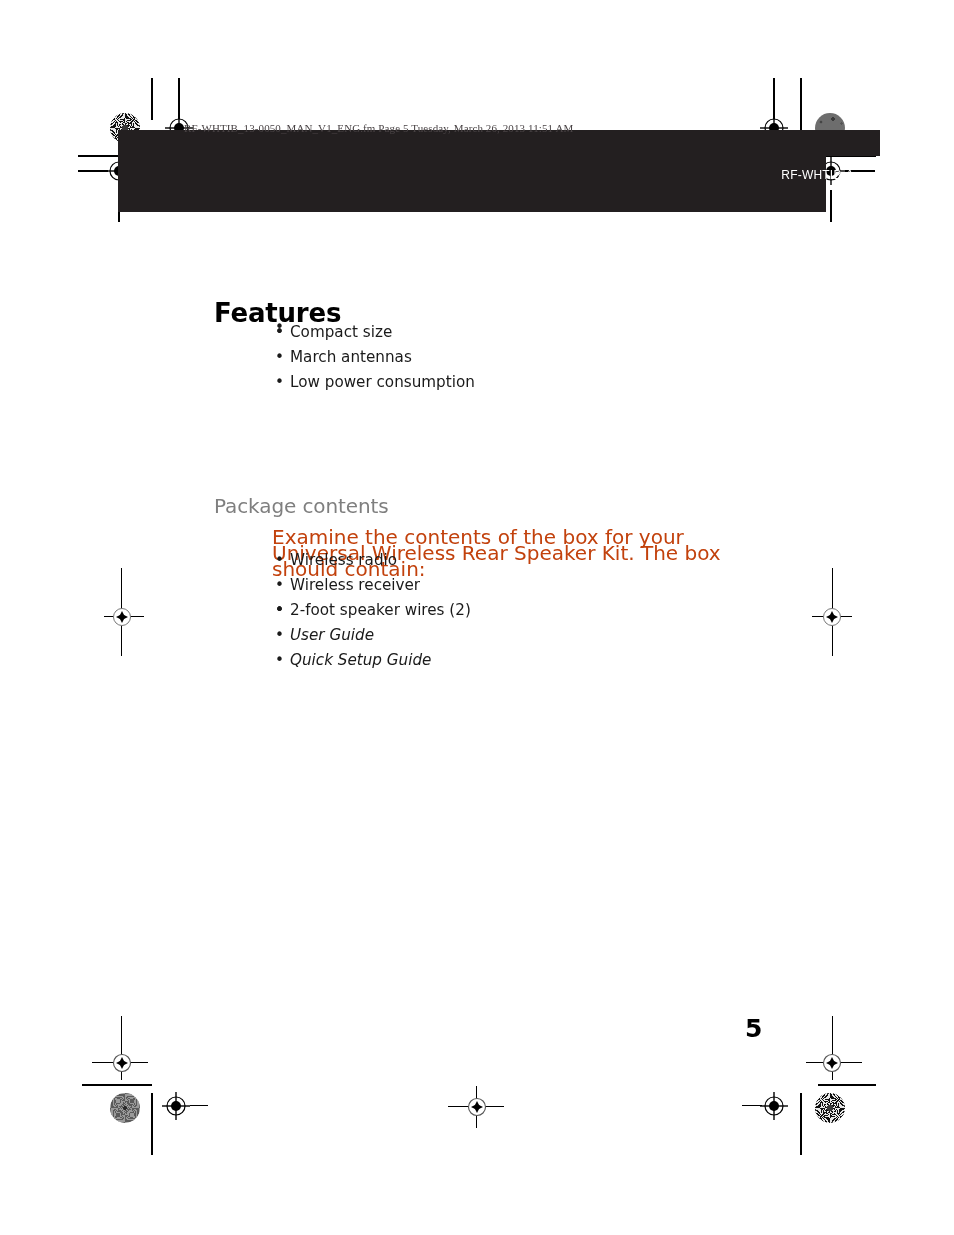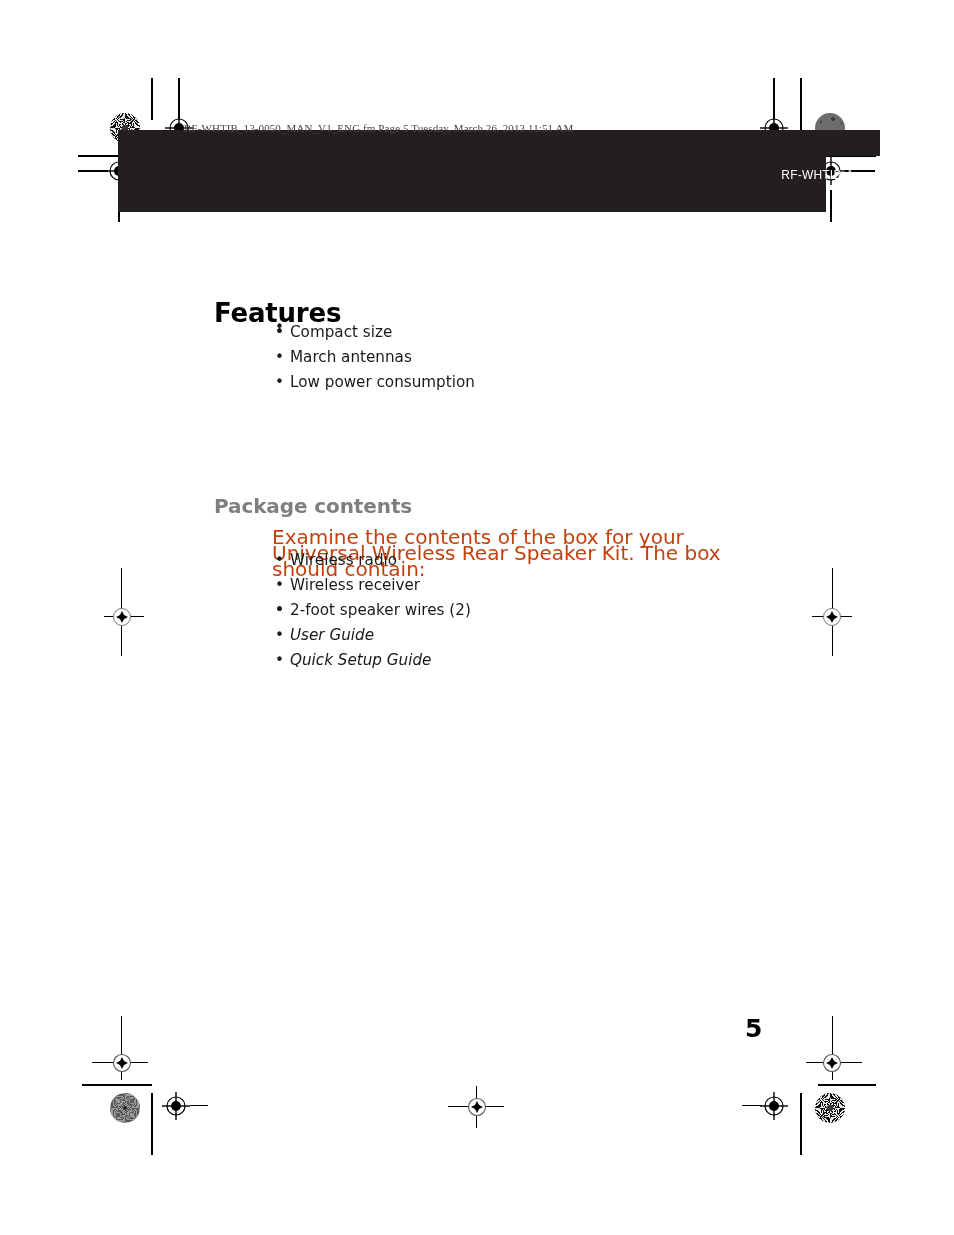--- a/index.html
+++ b/index.html
@@ -104,21 +104,21 @@
     font-family: "DejaVu Sans", sans-serif;
     font-weight: bold;
     font-size: 26px;
     color: #000000;
     letter-spacing: -0.2px;
   }
   .h2 {
     position: absolute;
     left: 214px;
     font-family: "DejaVu Sans", sans-serif;
-    font-weight: bold;
+    font-weight: normal;
     font-size: 20px;
     color: #7f7f7f;
     letter-spacing: -0.1px;
   }
 
   .para {
     position: absolute;
     left: 272px;
     width: 480px;
     font-family: "DejaVu Sans", sans-serif;

